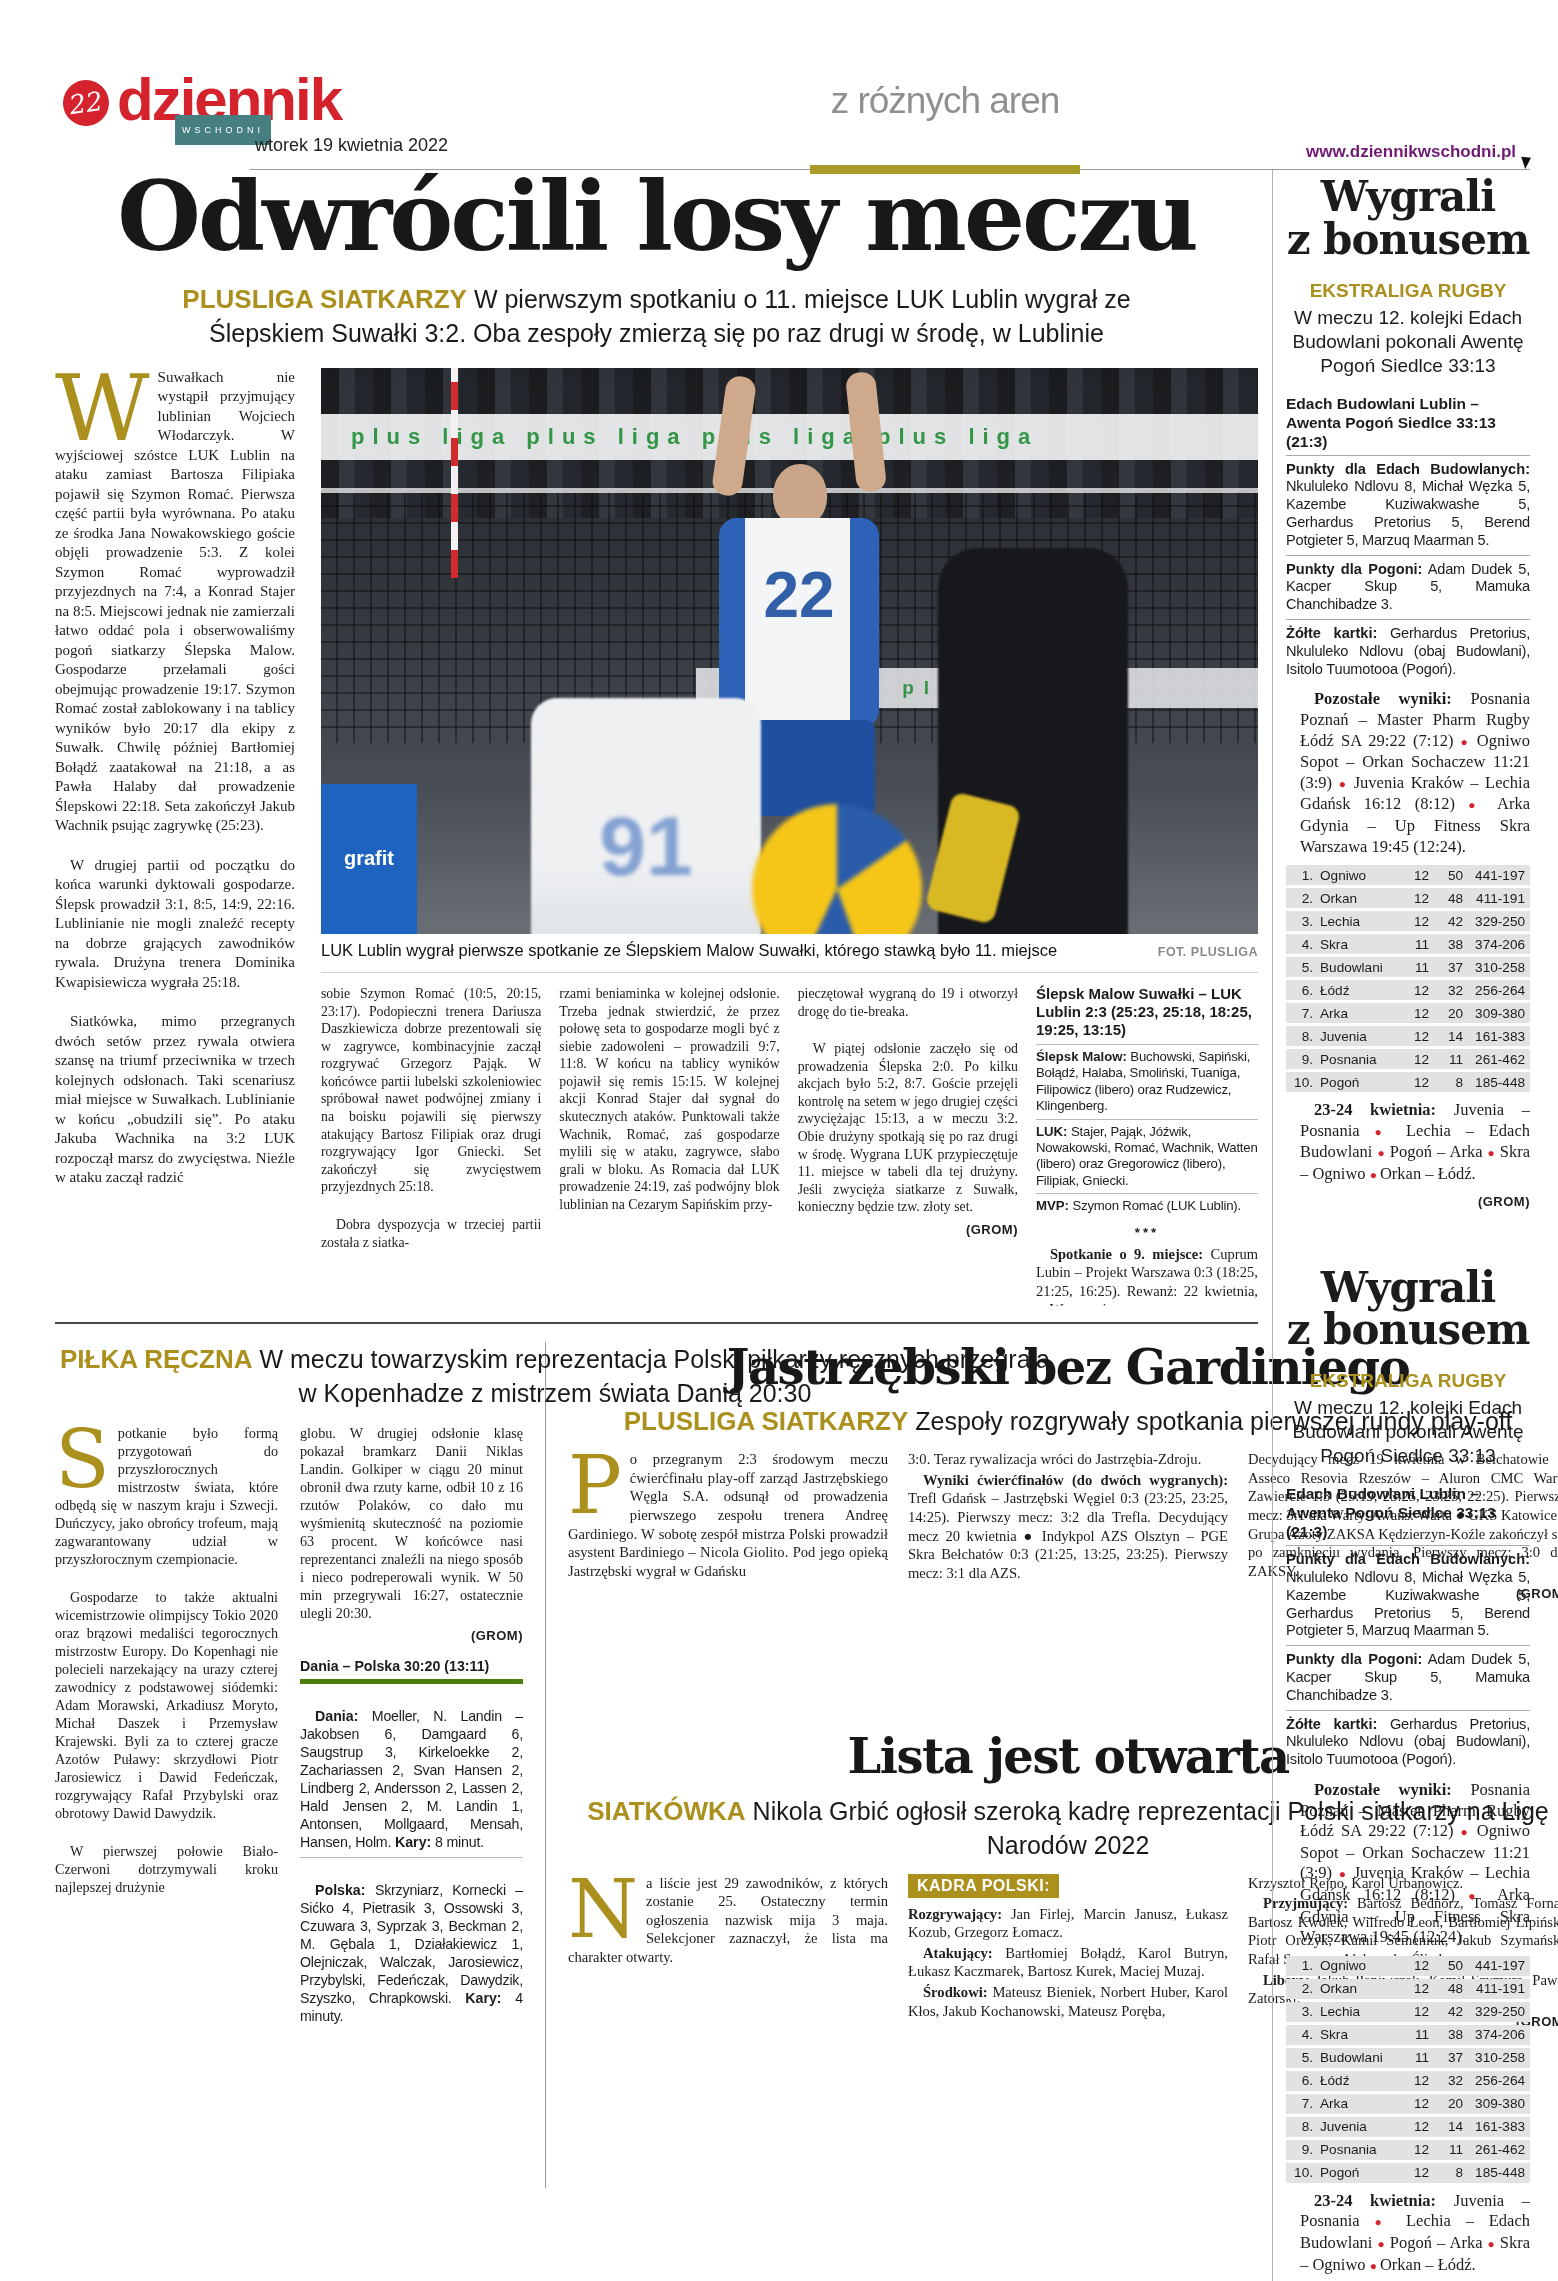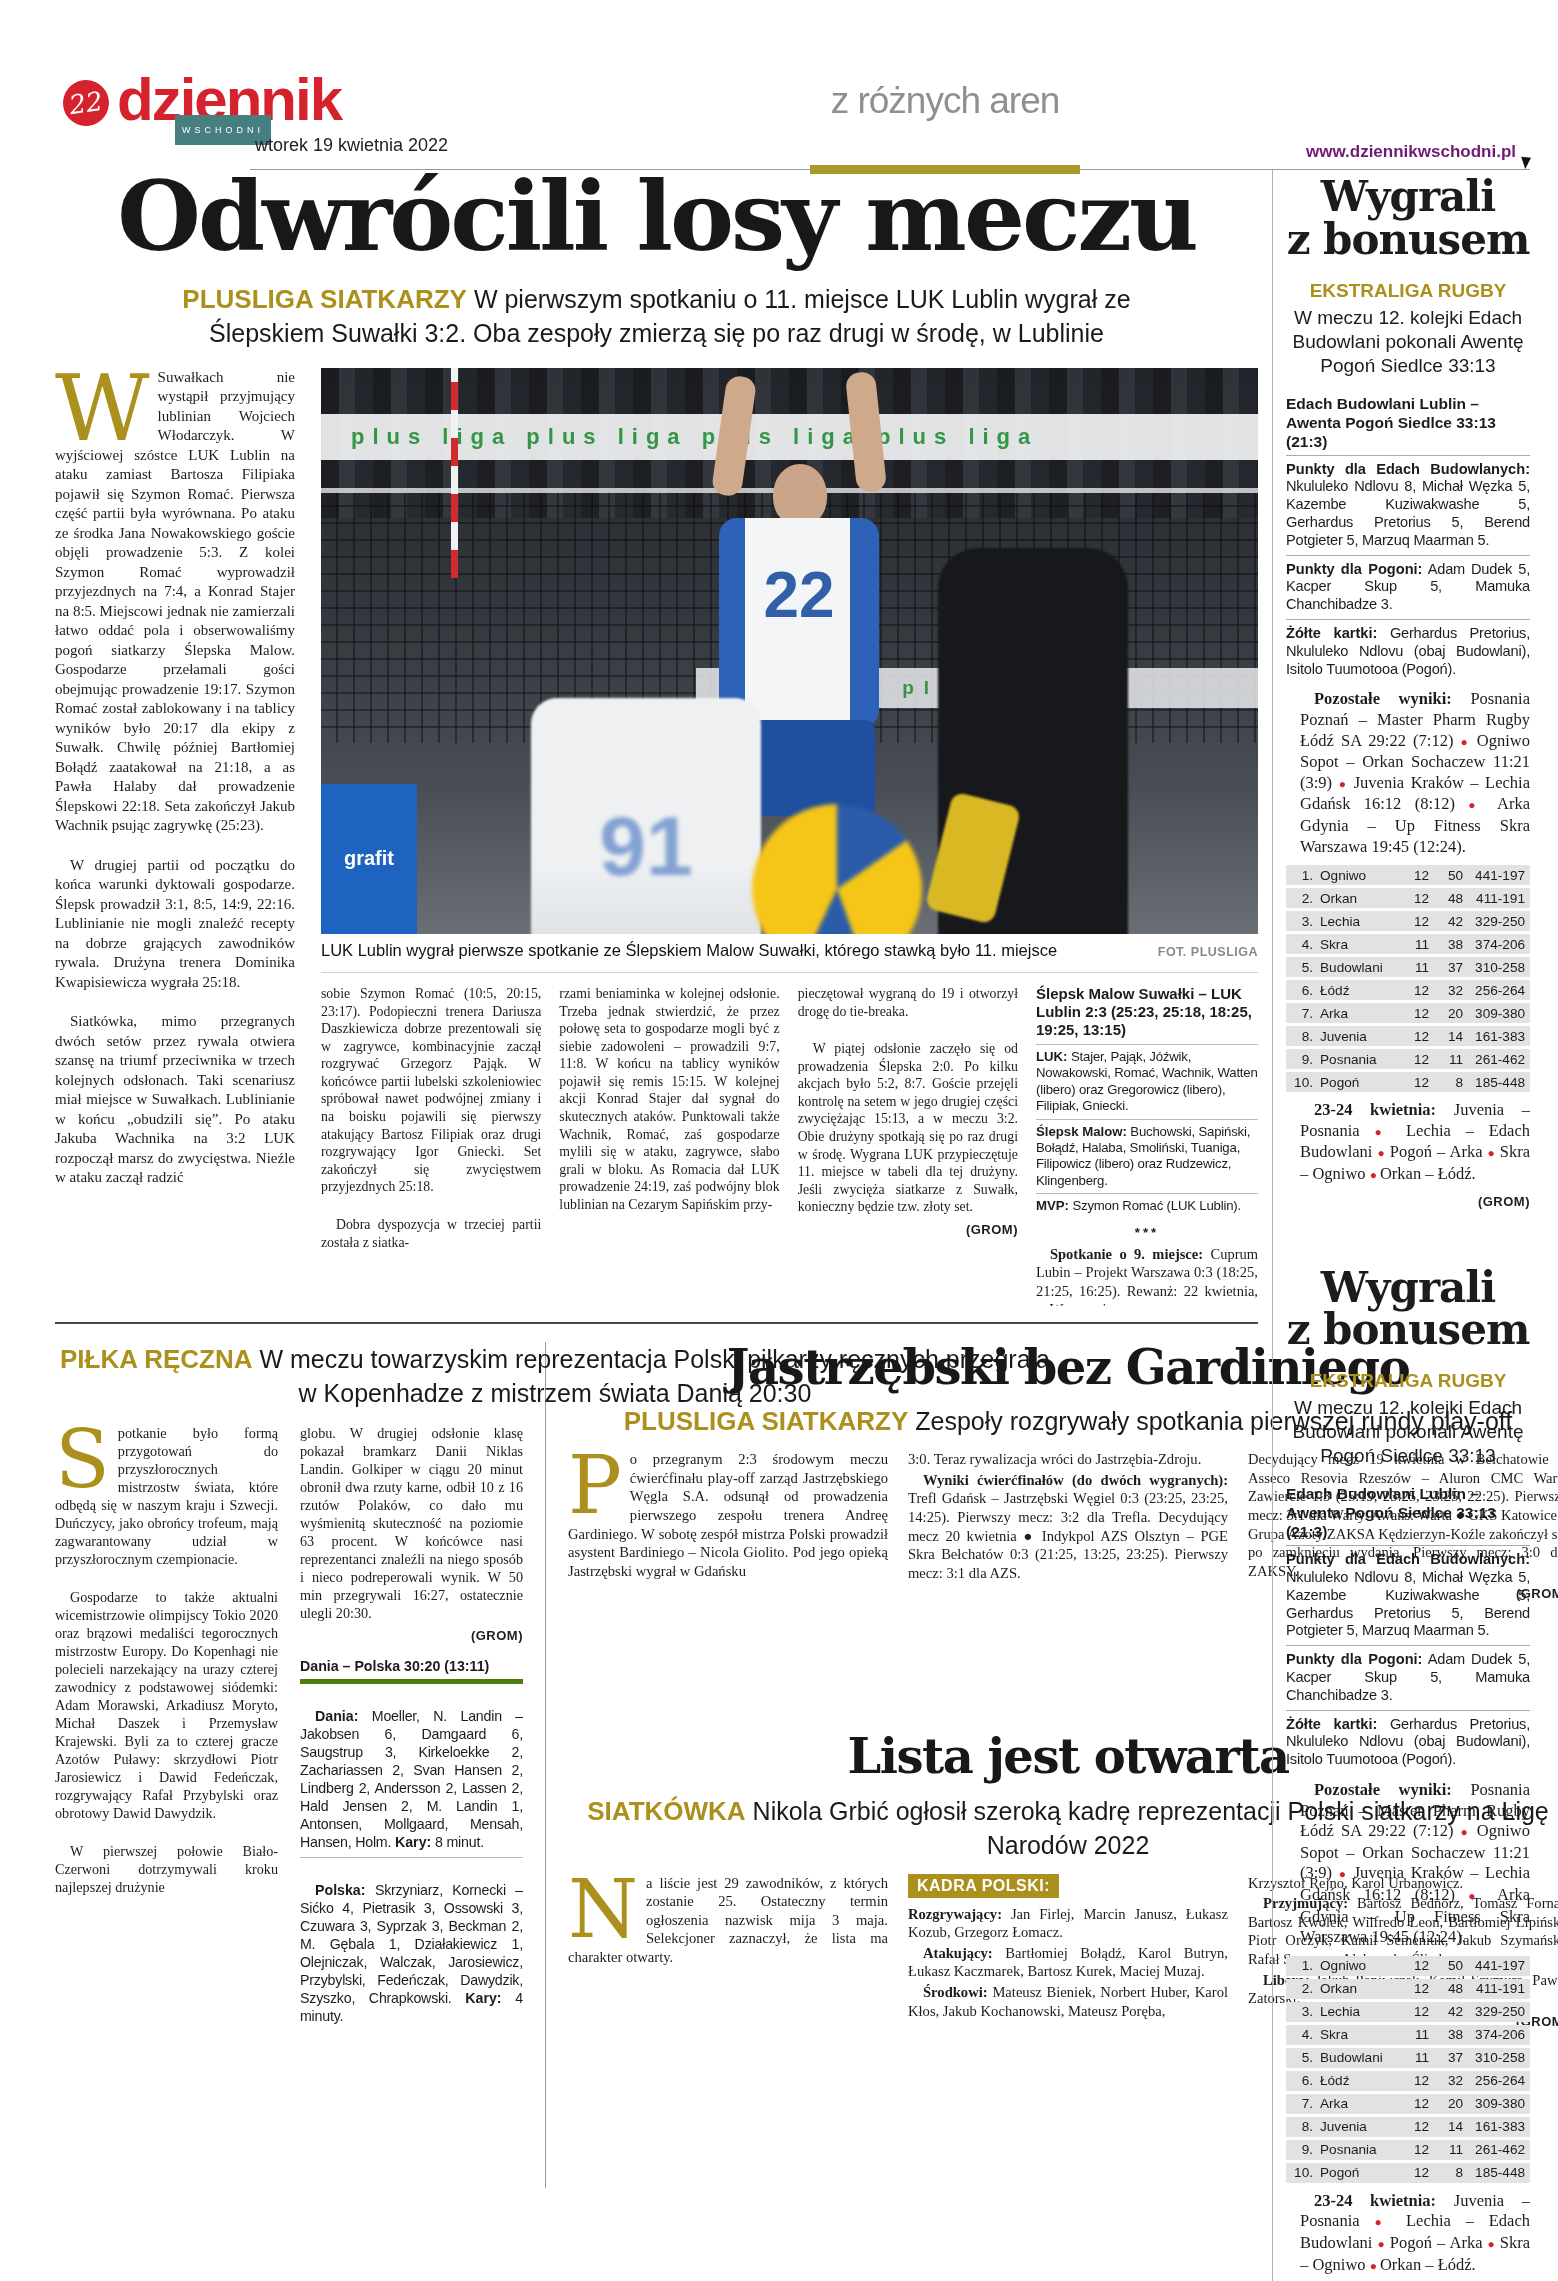--- a/index.html
+++ b/index.html
@@ -237,22 +237,22 @@
         <div class="col bodytext">
           <p>rzami beniaminka w kolejnej odsłonie. Trzeba jednak stwierdzić, że przez połowę seta to gospodarze mogli być z siebie zadowoleni – prowadzili 9:7, 11:8. W końcu na tablicy wyników pojawił się remis 15:15. W kolejnej akcji Konrad Stajer dał sygnał do skutecznych ataków. Punktowali także Wachnik, Romać, zaś gospodarze mylili się w ataku, zagrywce, słabo grali w bloku. As Romacia dał LUK prowadzenie 24:19, zaś podwójny blok lublinian na Cezarym Sapińskim przy-</p>
         </div>
         <div class="col bodytext">
           <p>pieczętował wygraną do 19 i otworzył drogę do tie-breaka.</p>
           <p>W piątej odsłonie zaczęło się od prowadzenia Ślepska 2:0. Po kilku akcjach było 5:2, 8:7. Goście przejęli kontrolę na setem w jego drugiej części zwyciężając 15:13, a w meczu 3:2. Obie drużyny spotkają się po raz drugi w środę. Wygrana LUK przypieczętuje 11. miejsce w tabeli dla tej drużyny. Jeśli zwycięża siatkarze z Suwałk, konieczny będzie tzw. złoty set.</p>
           <div class="byline">(GROM)</div>
         </div>
         <div class="statsbox">
           <p class="bx-title">Ślepsk Malow Suwałki – LUK Lublin 2:3 (25:23, 25:18, 18:25, 19:25, 13:15)</p>
+          <p class="bx-row"><b>Ślepsk Malow:</b> <span>Buchowski, Sapiński, Bołądź, Halaba, Smoliński, Tuaniga, Filipowicz (libero) oraz Rudzewicz, Klingenberg.</span></p>
           <p class="bx-row"><b>LUK:</b> <span>Stajer, Pająk, Jóźwik, Nowakowski, Romać, Wachnik, Watten (libero) oraz Gregorowicz (libero), Filipiak, Gniecki.</span></p>
-          <p class="bx-row"><b>Ślepsk Malow:</b> <span>Buchowski, Sapiński, Bołądź, Halaba, Smoliński, Tuaniga, Filipowicz (libero) oraz Rudzewicz, Klingenberg.</span></p>
           <p class="bx-row"><b>MVP:</b> <span>Szymon Romać (LUK Lublin).</span></p>
           <div class="bx-sep">***</div>
           <p class="bx-note"><b>Spotkanie o 9. miejsce:</b> <span>Cuprum Lubin – Projekt Warszawa 0:3 (18:25, 21:25, 16:25). Rewanż: 22 kwietnia, w Warszawie.</span></p>
 
         </div>
       </div>
     </div>
   </div>
 
   <hr class="big-divider">

